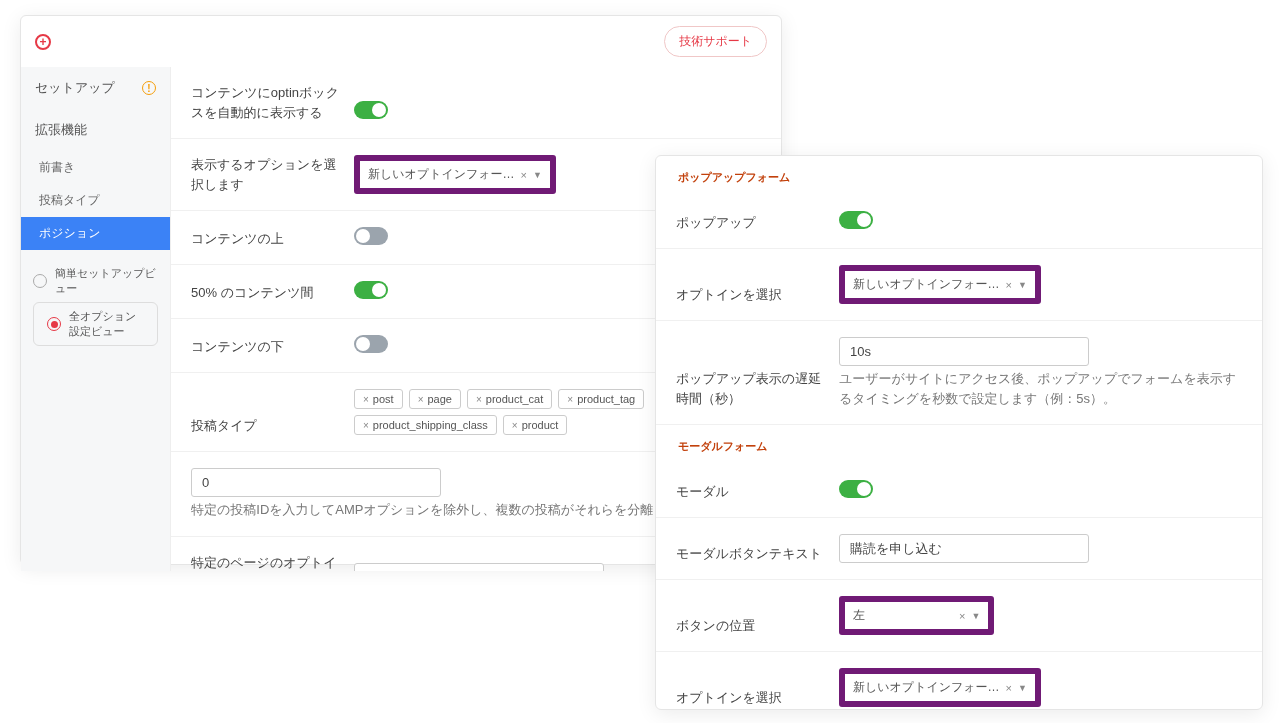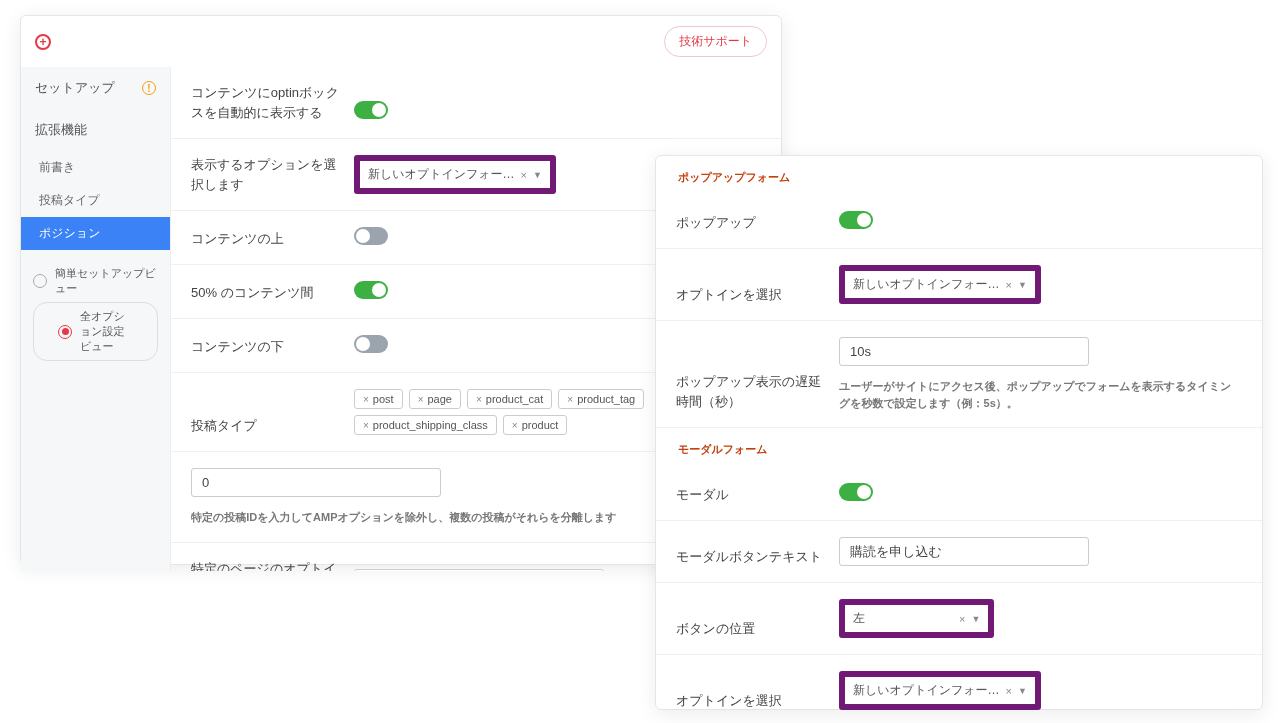--- a/index.html
+++ b/index.html
@@ -27,21 +27,21 @@
 .nav-item.active { border-left: 3px solid #e63946; color: #222; font-weight: 500; padding-left: 11px; }
 .sub-item { padding: 8px 14px 8px 18px; font-size: 12px; color: #666; cursor: pointer; }
 .sub-item.active { background: #3b82f6; color: #fff; }
 .warn-icon { width: 14px; height: 14px; border: 1.5px solid #f59e0b; border-radius: 50%; display: inline-flex; align-items: center; justify-content: center; color: #f59e0b; font-size: 10px; font-weight: bold; }
 
 .radio-group { padding: 10px 12px; }
 .radio-row { display: flex; align-items: center; gap: 8px; padding: 6px 0; font-size: 11px; color: #555; cursor: pointer; }
 .radio { width: 14px; height: 14px; border: 1.5px solid #aaa; border-radius: 50%; display: inline-flex; align-items: center; justify-content: center; flex-shrink: 0; }
 .radio.sel { border-color: #e63946; }
 .radio.sel::after { content: ""; width: 7px; height: 7px; background: #e63946; border-radius: 50%; }
-.radio-row.selbox { border: 1px solid #ddd; border-radius: 14px; padding: 6px 24px; }
+.radio-row.selbox { border: 1px solid #ddd; border-radius: 6px; padding: 6px 13px; }
 
 .content { flex: 1; overflow: auto; }
 .row { display: flex; align-items: flex-end; padding: 16px 20px; border-bottom: 1px solid #f0f0f0; gap: 8px; }
 .row:last-child { border-bottom: none; }
 .label { width: 155px; font-size: 13px; color: #444; line-height: 1.5; flex-shrink: 0; }
 .ctrl { flex: 1; }
 
 .toggle { width: 34px; height: 18px; border-radius: 10px; position: relative; cursor: pointer; display: inline-block; }
 .toggle::after { content: ""; position: absolute; width: 14px; height: 14px; background: #fff; border-radius: 50%; top: 2px; transition: left .15s; }
 .toggle.on { background: #3cb043; }
@@ -51,21 +51,21 @@
 
 .select { display: inline-flex; align-items: center; border: 6px solid #701a75; border-radius: 3px; padding: 5px 8px; font-size: 12px; color: #555; background: #fff; gap: 6px; cursor: pointer; }
 .select .x { color: #888; font-size: 11px; }
 .select .chev { font-size: 9px; color: #888; }
 
 .tags { display: flex; flex-wrap: wrap; gap: 6px; }
 .tag { border: 1px solid #ccc; border-radius: 3px; padding: 3px 8px; font-size: 11px; color: #555; background: #fff; display: inline-flex; align-items: center; gap: 4px; cursor: pointer; }
 .tag .tx { color: #888; font-size: 10px; }
 
 .textin { border: 1px solid #ccc; border-radius: 3px; padding: 6px 10px; font-size: 13px; color: #444; width: 250px; }
-.help { font-size: 11px; color: #777; margin-top: 12px; line-height: 1.5; font-weight: bold; }
+.help { font-size: 13px; color: #777; margin-top: 3px; line-height: 1.5; }
 
 .section-h { padding: 14px 22px 10px; font-size: 11px; font-weight: 600; color: #c2410c; }
 
 .colorpick { display: inline-flex; align-items: center; gap: 8px; border: 1px solid #ccc; border-radius: 3px; padding: 4px 10px 4px 4px; cursor: pointer; }
 .swatch { width: 20px; height: 20px; border: 1px solid #ccc; }
 .cplabel { font-size: 10px; color: #666; }
 </style>
 </head>
 <body>
 

